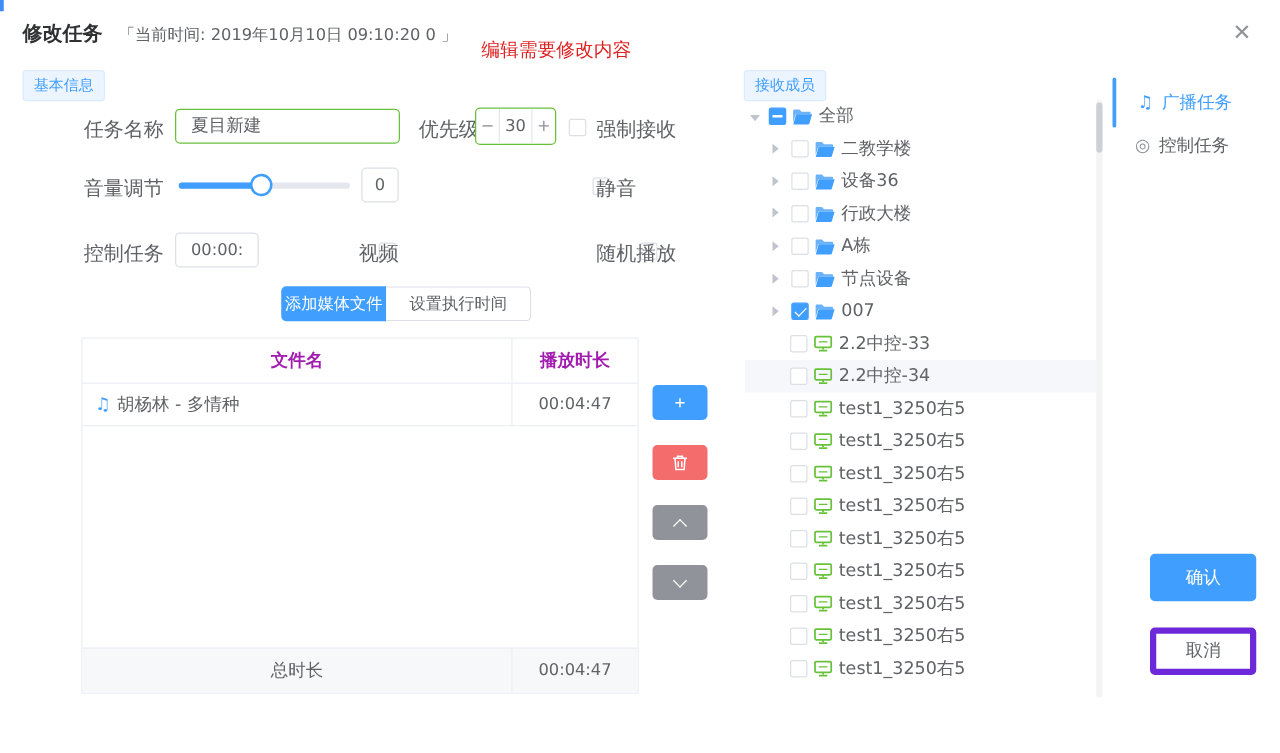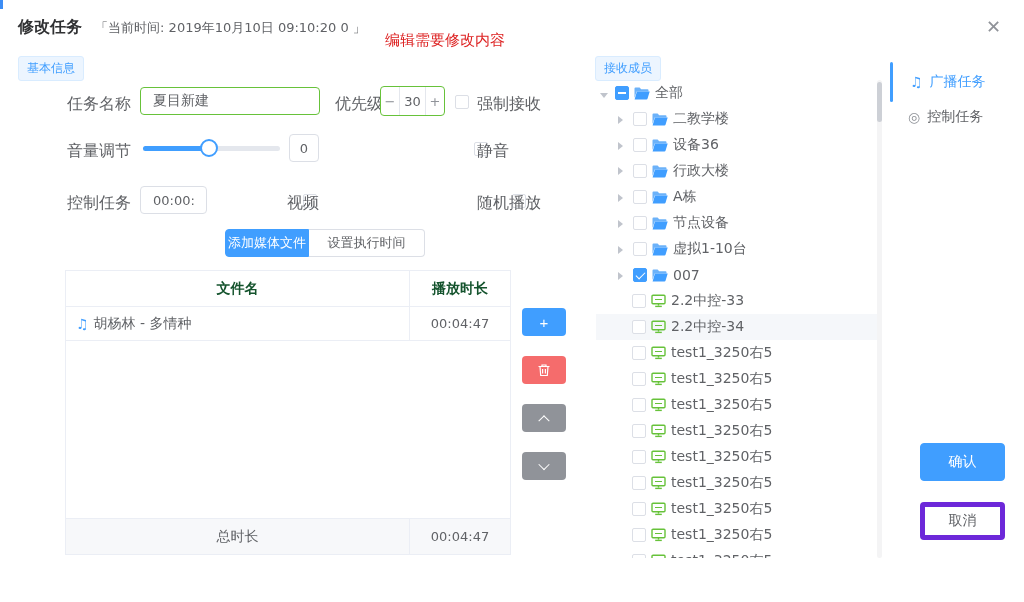--- a/index.html
+++ b/index.html
@@ -46,21 +46,21 @@
              border:1px solid #dcdfe6; border-radius:4px; font-size:13px; color:#606266; background:#fff; }
 
   
   .tab { display:flex; align-items:center; justify-content:center; height:28px; font-size:13px; cursor:pointer; }
   .tab-active { background:#409eff; color:#fff; border:1px solid #409eff; border-radius:4px 0 0 4px; }
   .tab-plain  { background:#fff; color:#606266; border:1px solid #dcdfe6; border-left:none; border-radius:0 4px 4px 0; }
 
   
   .media-table { border:1px solid #ebeef5; background:#fff; }
   .t-row { display:flex; align-items:center; }
-  .t-head { height:36px; border-bottom:1px solid #ebeef5; font-size:14px; color:#14532d; font-weight:bold; }
+  .t-head { height:36px; border-bottom:1px solid #ebeef5; font-size:14px; color:#a21caf; font-weight:bold; }
   .t-col1 { width:343px; display:flex; align-items:center; }
   .t-col2 { width:101px; display:flex; align-items:center; justify-content:center;
             border-left:1px solid #ebeef5; align-self:stretch; }
   .t-center { justify-content:center; }
   .t-body-row { height:34px; border-bottom:1px solid #ebeef5; font-size:14px; color:#606266; }
   .t-name { padding-left:10px; display:flex; align-items:center; gap:5px; }
   .music-glyph { color:#409eff; font-size:14px; }
   .t-dur { font-size:13px; color:#606266; }
   .t-foot { position:absolute; left:0; right:0; bottom:0; height:36px; background:#f7f8fa;
             border-top:1px solid #ebeef5; font-size:14px; color:#606266; display:flex; }
@@ -261,31 +261,20 @@
         <span class="tree-icon">
           <svg width="16" height="13" viewBox="0 0 16 13">
             <path d="M0.5 1.5 Q0.5 0.5 1.5 0.5 L5.6 0.5 L7.2 2.3 L13.6 2.3 Q14.5 2.3 14.5 3.2 L14.5 4.4 L2.6 4.4 L0.5 11 Z" fill="#6cb2f9"></path>
             <path d="M2.9 4.4 L15.7 4.4 L13.5 11.8 Q13.3 12.5 12.5 12.5 L0.6 12.5 Z" fill="#409eff"></path>
           </svg>
         </span>
         <span>节点设备</span>
       </div>
       <div class="tree-row" style="padding-left: 22px;">
         <span class="caret right"></span>
-        <span class="cb"></span>
-        <span class="tree-icon">
-          <svg width="16" height="13" viewBox="0 0 16 13">
-            <path d="M0.5 1.5 Q0.5 0.5 1.5 0.5 L5.6 0.5 L7.2 2.3 L13.6 2.3 Q14.5 2.3 14.5 3.2 L14.5 4.4 L2.6 4.4 L0.5 11 Z" fill="#6cb2f9"></path>
-            <path d="M2.9 4.4 L15.7 4.4 L13.5 11.8 Q13.3 12.5 12.5 12.5 L0.6 12.5 Z" fill="#409eff"></path>
-          </svg>
-        </span>
-        <span>虚拟1-10台</span>
-      </div>
-      <div class="tree-row" style="padding-left: 22px;">
-        <span class="caret right"></span>
         <span class="cb checked"></span>
         <span class="tree-icon">
           <svg width="16" height="13" viewBox="0 0 16 13">
             <path d="M0.5 1.5 Q0.5 0.5 1.5 0.5 L5.6 0.5 L7.2 2.3 L13.6 2.3 Q14.5 2.3 14.5 3.2 L14.5 4.4 L2.6 4.4 L0.5 11 Z" fill="#6cb2f9"></path>
             <path d="M2.9 4.4 L15.7 4.4 L13.5 11.8 Q13.3 12.5 12.5 12.5 L0.6 12.5 Z" fill="#409eff"></path>
           </svg>
         </span>
         <span>007</span>
       </div>
       <div class="tree-row" style="padding-left: 36px;">

